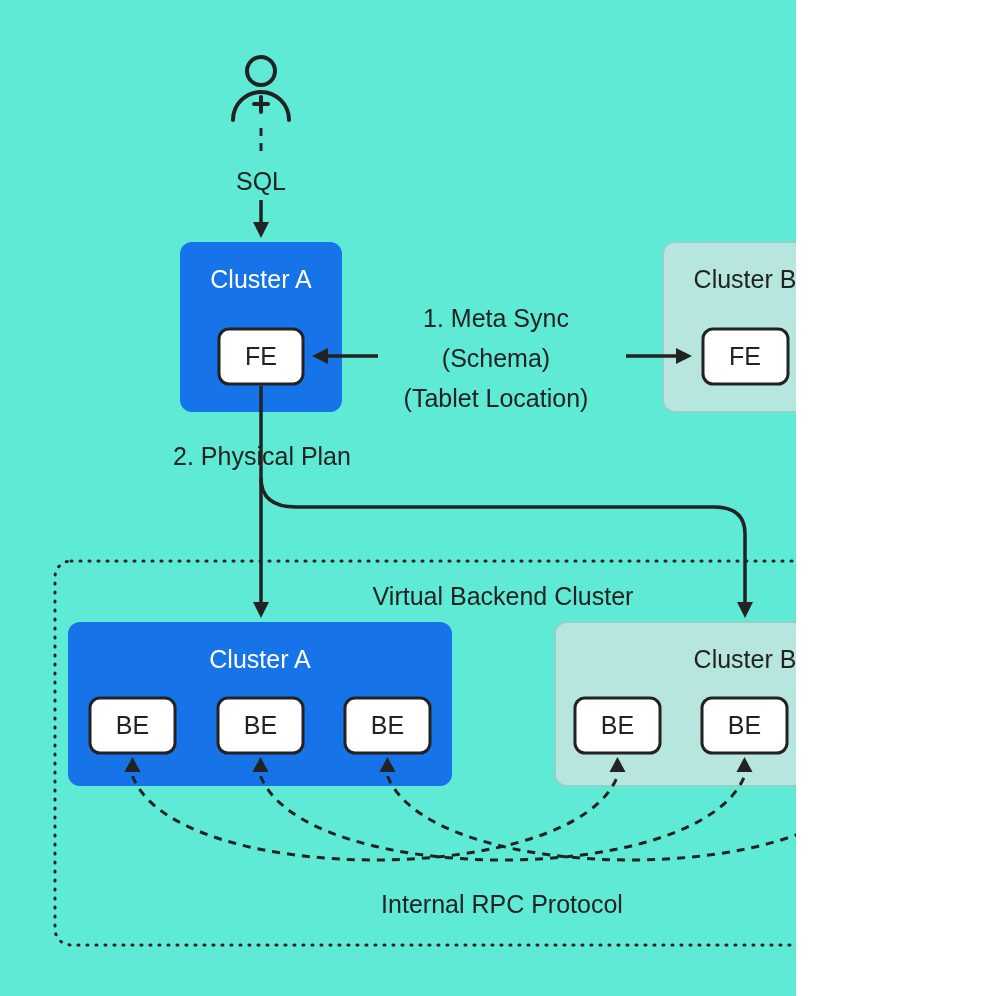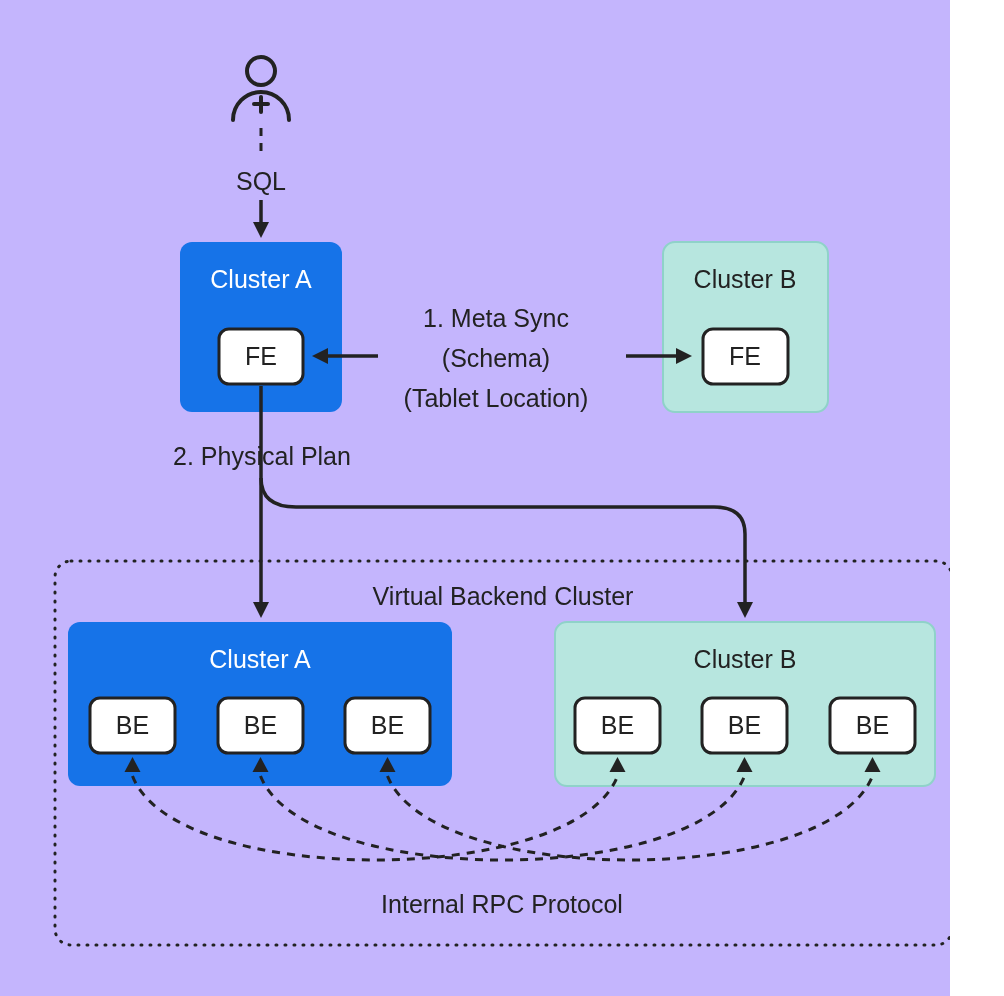--- a/index.html
+++ b/index.html
@@ -2,23 +2,23 @@
 <html><head>
 <meta charset="utf-8">
 <style>
   html, body {
     margin: 0;
     padding: 0;
     background: #ffffff;
   }
   .stage {
     position: relative;
-    width: 950px;
+    width: 796px;
     height: 996px;
-    background: #c4b5fd;
+    background: #5eead4;
     overflow: hidden;
   }
   svg text {
     font-family: "Liberation Sans", "DejaVu Sans", sans-serif;
     font-size: 25px;
     fill: #222222;
   }
   .txt-white { fill: #ffffff; }
   .txt-dark  { fill: #222222; }
   .ln {

